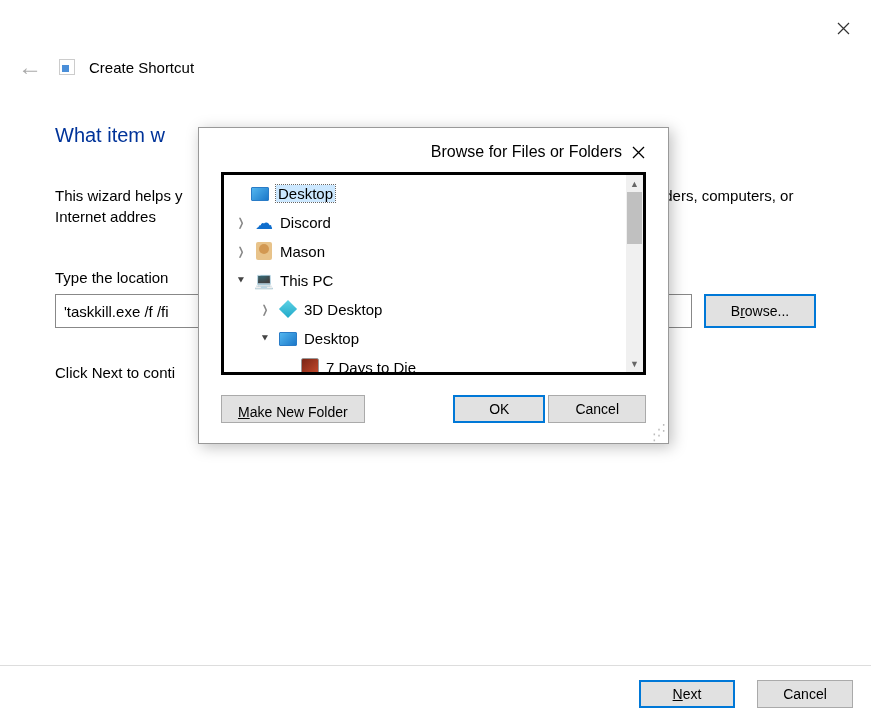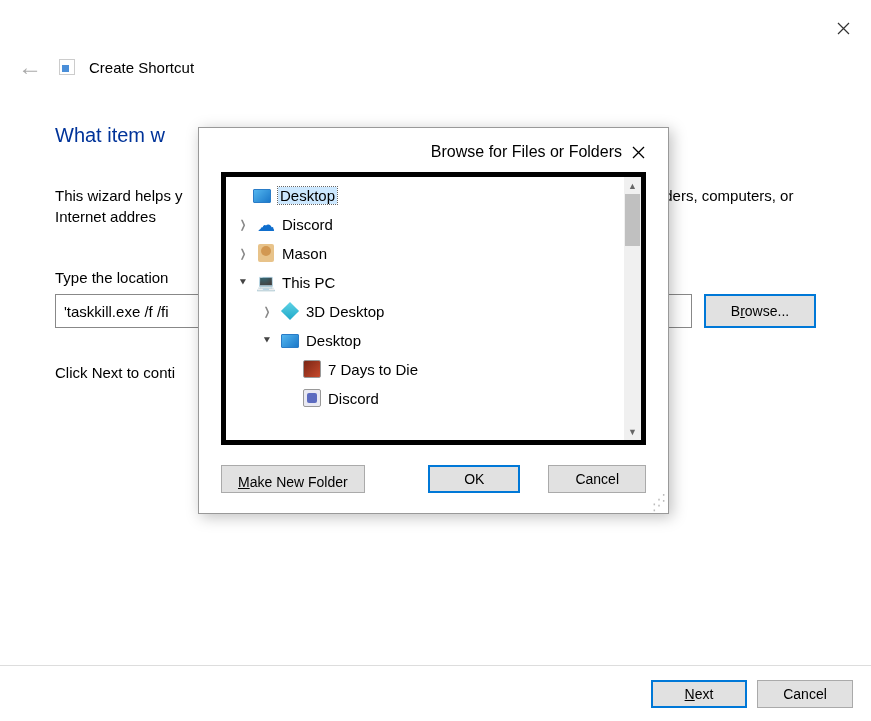--- a/index.html
+++ b/index.html
@@ -100,21 +100,21 @@
 
     .footer {
       position: absolute;
       bottom: 0; left: 0; right: 0;
       height: 56px;
       border-top: 1px solid #ddd;
       display: flex;
       justify-content: flex-end;
       align-items: center;
       padding: 12px 18px;
-      gap: 10px;
+      gap: 22px;
       background: #fff;
     }
     .footer-btn {
       width: 96px;
       height: 28px;
       background: #e1e1e1;
       border: 1px solid #aaa;
       font-size: 14px;
       cursor: pointer;
     }
@@ -145,22 +145,22 @@
       cursor: pointer;
     }
     .dlg-close svg { stroke: #000; }
 
     .dlg-subtitle {
       padding: 16px 22px 12px;
       font-size: 14px;
     }
     .tree-container {
       margin: 0 22px 20px;
-      border: 5px solid #000000;
-      height: 273px;
+      border: 3px solid #000000;
+      height: 203px;
       position: relative;
       background: #fff;
     }
     .tree-scroll {
       position: absolute;
       top: 0; left: 0; right: 17px; bottom: 0;
       overflow: hidden;
       padding-top: 4px;
     }
     .tree-scrollbar {
@@ -223,21 +223,21 @@
       background: #e1e1e1;
       border: 1px solid #aaa;
       font-size: 14px;
       cursor: pointer;
       padding: 8px 16px;
     }
     .dlg-btn.primary {
       border: 2px solid #0078d7;
       padding: 0 34px;
     }
-    .dlg-right { display: flex; gap: 28px; }
+    .dlg-right { display: flex; gap: 3px; }
     .resize-grip {
       position: absolute;
       right: 2px; bottom: 2px;
       width: 14px; height: 14px;
       color: #bbb;
       font-size: 14px;
       line-height: 0.4;
       text-align: right;
     }
 

